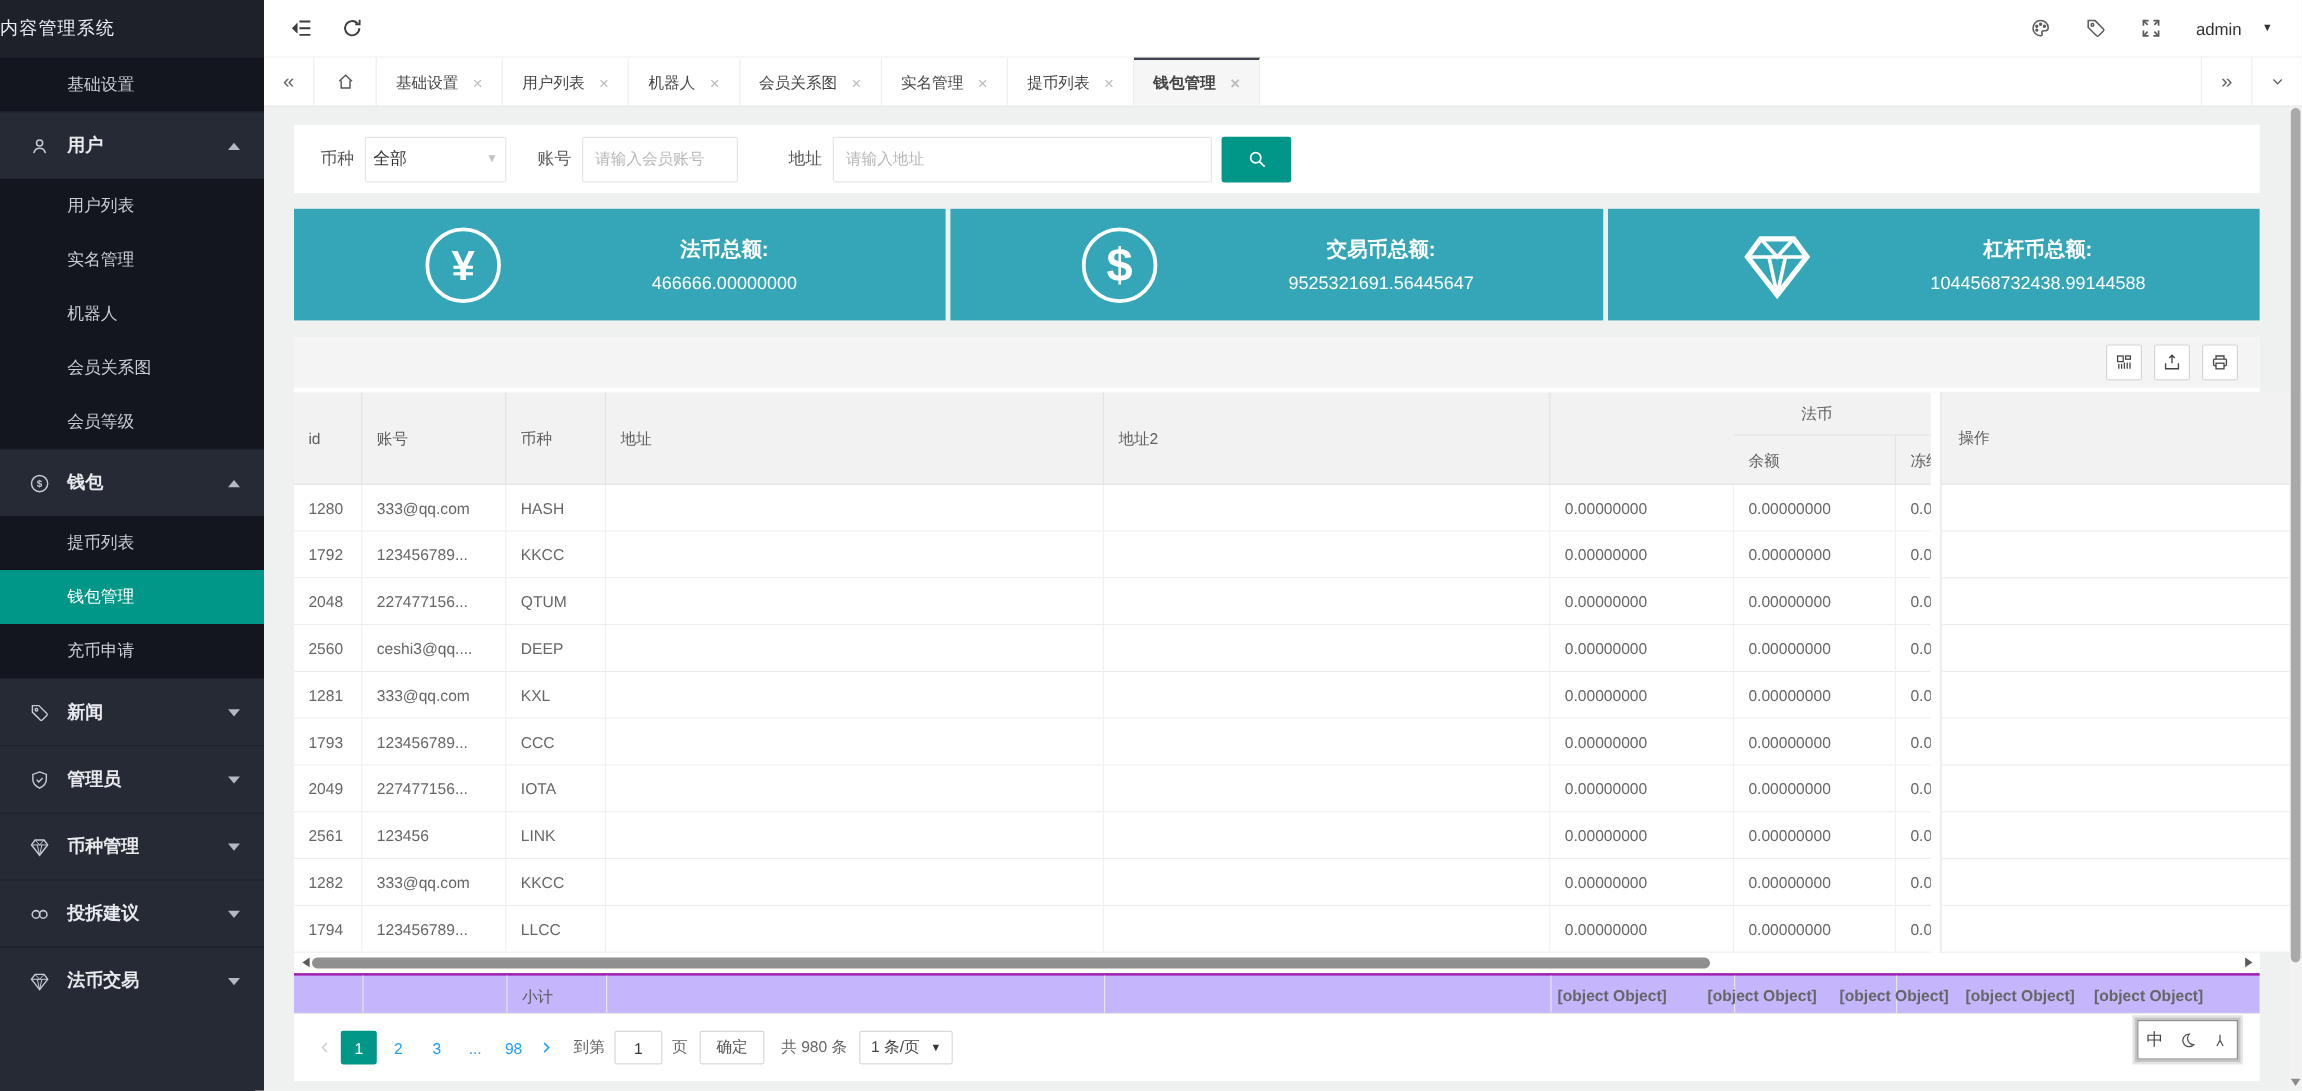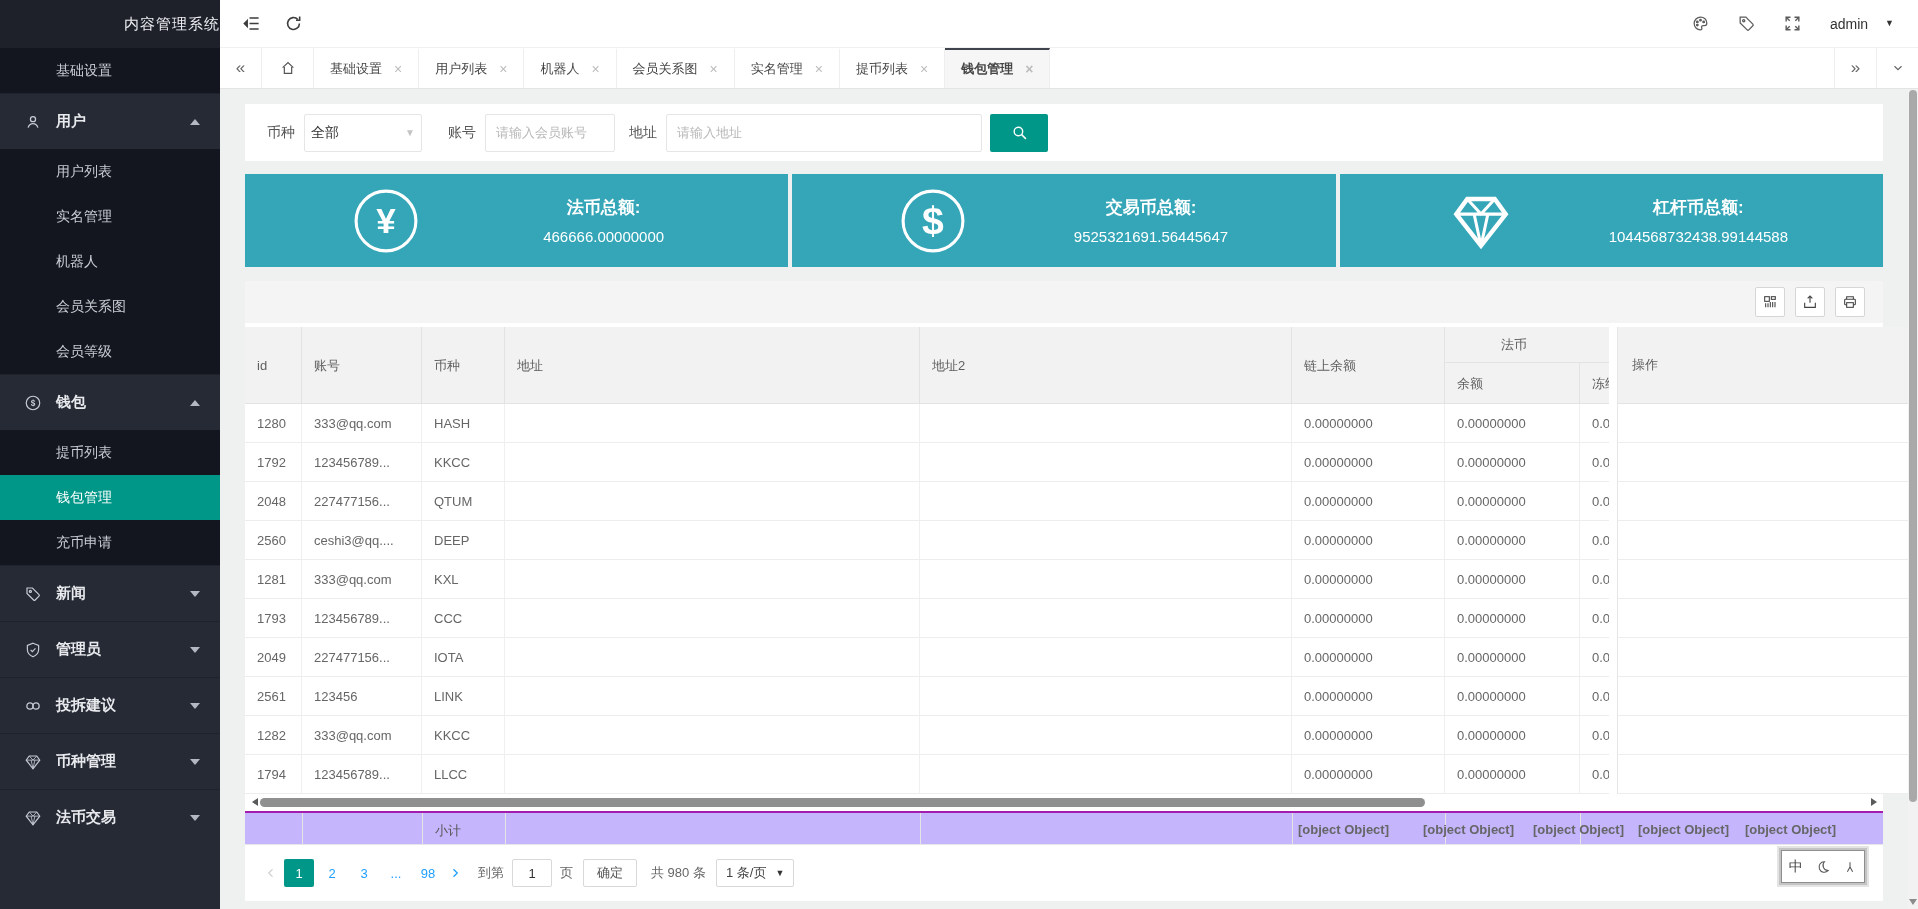--- a/index.html
+++ b/index.html
@@ -3,21 +3,21 @@
 <meta charset="utf-8">
 <style>
   *{margin:0;padding:0;box-sizing:border-box}
   html,body{width:1918px;height:909px;overflow:hidden}
   body{font-family:"Liberation Sans","DejaVu Sans",sans-serif;background:#eff1f1;position:relative}
   svg{display:block}
   .app{display:flex;width:100%;height:100%}
 
   
   .sidebar{width:220px;flex-shrink:0;background:#262a35;color:#dfe2e8;overflow:hidden}
-  .logo{height:48px;line-height:48px;text-align:right;font-size:15px;color:#edeff3;background:#1e212a;letter-spacing:1px}
+  .logo{height:48px;line-height:48px;text-align:left;font-size:15px;color:#edeff3;background:#1e212a;letter-spacing:1px}
   .menu-parent{height:56px;display:flex;align-items:center;padding:0 20px 0 24px;cursor:pointer;background:#262a35;border-top:1px solid rgba(0,0,0,.18)}
   .micon{width:18px;height:18px;margin-right:14px;color:#c6cad3}
   .micon svg{width:100%;height:100%}
   .mlabel{font-size:15px;font-weight:700;color:#e8eaee}
   .arrow{margin-left:auto;width:0;height:0;border-left:5px solid transparent;border-right:5px solid transparent;border-bottom:6px solid #b4b8c1}
   .menu-section.collapsed .arrow{border-bottom:none;border-top:6px solid #b4b8c1}
   .children{background:#13161e}
   .menu-child{height:45px;line-height:45px;padding-left:56px;font-size:14px;color:#c9cdd5;cursor:pointer}
   .menu-child.active{background:#009688;color:#fff}
 
@@ -43,21 +43,21 @@
   .tabbar-right{margin-left:auto;display:flex}
   .tab-ctrl svg{width:14px;height:14px}
 
   
   .content{flex:1;padding:15px 35px 0 25px;background:#eff1f1;position:relative;overflow:hidden}
 
   .filter-card{background:#fff;height:57px;display:flex;align-items:center;padding:0 22px}
   .f-label{font-size:14px;color:#555;margin-right:9px}
   .select{width:118px;height:38px;border:1px solid #e6e6e6;border-radius:2px;display:flex;align-items:center;padding:0 6px;font-size:14px;color:#333;background:#fff;cursor:pointer;margin-right:26px}
   .sel-caret{margin-left:auto;color:#c4c4c4;font-size:10px;line-height:1}
-  .f-input{height:38px;border:1px solid #e6e6e6;border-radius:2px;padding:0 10px;font-size:13px;color:#333;outline:none;margin-right:14px}
+  .f-input{height:38px;border:1px solid #e6e6e6;border-radius:2px;padding:0 10px;font-size:13px;color:#333;outline:none;margin-right:42px}
   .f-input::placeholder{color:#b8b8b8}
   .in-account{width:130px}
   .in-address{width:316px;margin-right:8px}
   .search-btn{width:58px;height:38px;background:#009688;border:none;border-radius:2px;display:flex;align-items:center;justify-content:center;cursor:pointer}
   .search-btn svg{width:17px;height:17px;color:#fff}
 
   .stats{display:flex;gap:4px;margin-top:13px;height:93px}
   .stat{flex:1;background:#34a6b8;color:#fff;display:flex;align-items:center}
   .stat-icon{margin-left:108px;width:66px;height:66px;flex-shrink:0;color:#fff}
   .stat-icon svg{width:100%;height:100%}
@@ -232,40 +232,40 @@
             </span>
             <span class="mlabel">管理员</span>
             <span class="arrow"></span>
           </div>
 
         </div>
 
         <div class="menu-section collapsed">
           <div class="menu-parent">
             <span class="micon">
+              <svg viewBox="0 0 24 24" fill="none" stroke="currentColor" stroke-width="1.6">
+                <path d="M7 4h10l4 5.5L12 21 3 9.5z"></path>
+                <path d="M7 4l5 5.5L17 4M3 9.5h18M12 21L9.5 9.5M12 21l2.5-11.5" stroke-width="1.1"></path>
+              </svg>
+            </span>
+            <span class="mlabel">币种管理</span>
+            <span class="arrow"></span>
+          </div>
+
+        </div>
+
+        <div class="menu-section collapsed">
+          <div class="menu-parent">
+            <span class="micon">
               <svg viewBox="0 0 24 24" fill="none" stroke="currentColor" stroke-width="1.7">
                 <circle cx="8" cy="12" r="4.2"></circle>
                 <circle cx="16" cy="12" r="4.2"></circle>
               </svg>
             </span>
             <span class="mlabel">投拆建议</span>
-            <span class="arrow"></span>
-          </div>
-
-        </div>
-
-        <div class="menu-section collapsed">
-          <div class="menu-parent">
-            <span class="micon">
-              <svg viewBox="0 0 24 24" fill="none" stroke="currentColor" stroke-width="1.6">
-                <path d="M7 4h10l4 5.5L12 21 3 9.5z"></path>
-                <path d="M7 4l5 5.5L17 4M3 9.5h18M12 21L9.5 9.5M12 21l2.5-11.5" stroke-width="1.1"></path>
-              </svg>
-            </span>
-            <span class="mlabel">币种管理</span>
             <span class="arrow"></span>
           </div>
 
         </div>
 
         <div class="menu-section collapsed">
           <div class="menu-parent">
             <span class="micon">
               <svg viewBox="0 0 24 24" fill="none" stroke="currentColor" stroke-width="1.6">
                 <path d="M7 4h10l4 5.5L12 21 3 9.5z"></path>
@@ -475,21 +475,20 @@
               </span>
             </div>
         </div>
 
         <div class="thead">
           <div class="hc hc-id">id</div>
           <div class="hc hc-account">账号</div>
           <div class="hc hc-coin">币种</div>
           <div class="hc hc-address">地址</div>
           <div class="hc hc-address2">地址2</div>
-          <div class="hc hc-chain">链上余额</div>
           <div class="hc-group">
               <span>法币</span>
             </div>
           <div class="hc-sub hc-balance">余额</div>
           <div class="hc-sub hc-frozen">冻结</div>
         </div>
 
         <div class="tbody">
 
             <div class="trow">

